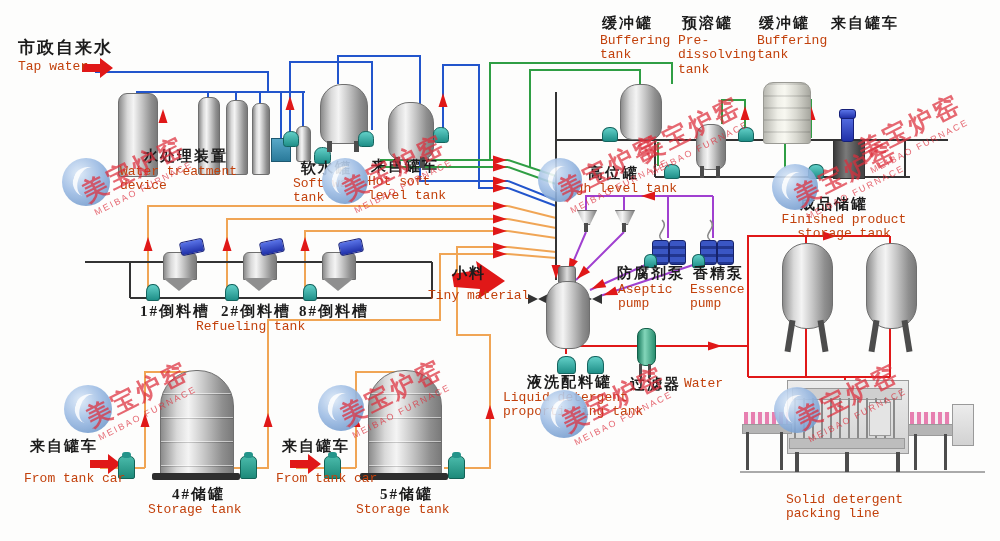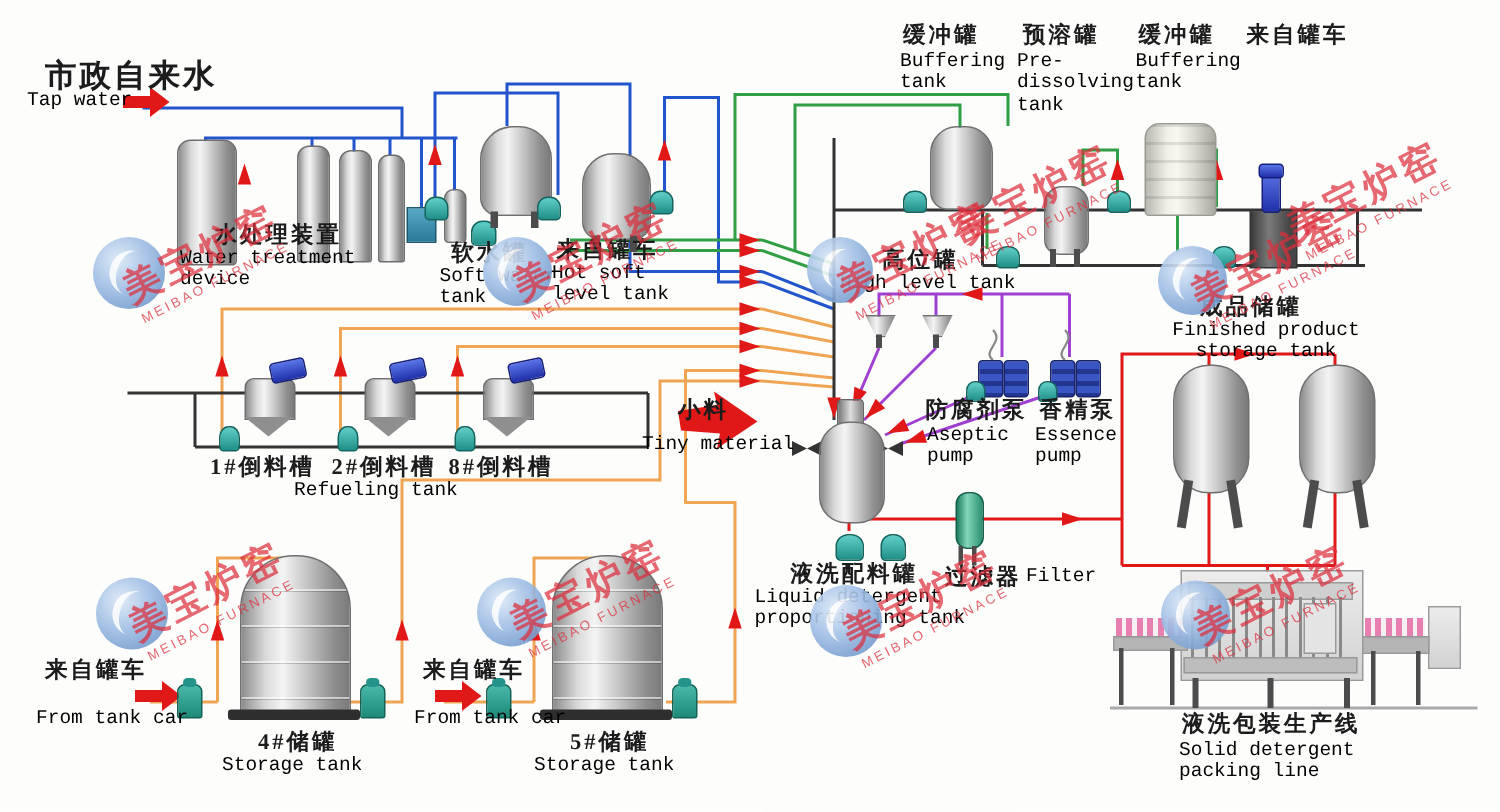--- a/index.html
+++ b/index.html
@@ -1,21 +1,21 @@
 <!DOCTYPE html>
 <html><head>
 <meta charset="utf-8">
 <style>
   html,body{margin:0;padding:0;background:#ffffff;}
   #stage{position:relative;width:1000px;height:541px;background:#fdfdfc;overflow:hidden;
          font-family:"Liberation Serif",serif;}
   .abs{position:absolute;}
   .cn{position:absolute;font-family:"Liberation Serif",serif;font-weight:700;font-size:15px;
       color:#1c1c1c;letter-spacing:2px;white-space:pre;}
-  .en{position:absolute;font-family:"Liberation Mono",monospace;font-size:13px;color:#000000;
+  .en{position:absolute;font-family:"Liberation Mono",monospace;font-size:13px;color:#c2410c;
       line-height:1.1;white-space:pre-line;}
   .steel{position:absolute;background:linear-gradient(90deg,#8c8c8c 0%,#d9d9d9 22%,#f4f4f4 38%,#c6c6c6 60%,#8f8f8f 85%,#7a7a7a 100%);
          border:1px solid #6f6f6f;}
   .weld{background-image:repeating-linear-gradient(180deg,rgba(255,255,255,.0) 0 22px,rgba(255,255,255,.55) 22px 23px,rgba(0,0,0,.18) 23px 24px),
         linear-gradient(90deg,#8c8c8c 0%,#d9d9d9 22%,#f4f4f4 38%,#c6c6c6 60%,#8f8f8f 85%,#7a7a7a 100%);}
   .poly{position:absolute;border:1px solid #9a9a94;
         background-image:repeating-linear-gradient(180deg,rgba(0,0,0,.10) 0 2px,rgba(0,0,0,0) 2px 12px),
         linear-gradient(90deg,#b9b9b2,#efefe8 30%,#f8f8f1 45%,#d9d9d1 70%,#a8a8a0);}
   .dark{position:absolute;background:linear-gradient(90deg,#3a3a3a,#7a7a7a 40%,#464646 85%);border:1px solid #333;}
   .pump{position:absolute;background:linear-gradient(180deg,#5bc9c1 10%,#1f8f88);border:1px solid #14655f;border-radius:45% 45% 20% 20%;}
@@ -239,21 +239,21 @@
   <div class="frame" style="left:742px;top:424px;width:48px;height:8px;background:#b5b5b5"></div>
   <div class="bottles" style="left:744px;top:412px;width:44px;height:12px"></div>
   <div class="leg" style="left:746px;top:432px;width:3px;height:38px"></div>
   <div class="leg" style="left:780px;top:432px;width:3px;height:38px"></div>
   <div class="frame" style="left:908px;top:424px;width:44px;height:10px;background:#b5b5b5"></div>
   <div class="bottles" style="left:910px;top:412px;width:40px;height:12px"></div>
   <div class="leg" style="left:914px;top:434px;width:3px;height:36px"></div>
   <div class="leg" style="left:944px;top:434px;width:3px;height:36px"></div>
   <div class="frame" style="left:952px;top:404px;width:20px;height:40px"></div>
 
-  <div class="cn" style="left:30px;top:36px;font-size:21px">市政自来水</div>
+  <div class="cn" style="left:18px;top:36px;font-size:17px">市政自来水</div>
   <div class="en" style="left:18px;top:60px">Tap water</div>
 
   <div class="cn" style="left:143px;top:147px">水处理装置</div>
   <div class="en" style="left:120px;top:165px">Water treatment
 device</div>
 
   <div class="cn" style="left:301px;top:159px">软水罐</div>
   <div class="en" style="left:293px;top:177px">Soft water
 tank</div>
 
@@ -297,35 +297,34 @@
 
   <div class="cn" style="left:693px;top:264px">香精泵</div>
   <div class="en" style="left:690px;top:283px">Essence
 pump</div>
 
   <div class="cn" style="left:527px;top:373px">液洗配料罐</div>
   <div class="en" style="left:503px;top:391px">Liquid detergent
 proportioning tank</div>
 
   <div class="cn" style="left:630px;top:375px">过滤器</div>
-  <div class="en" style="left:684px;top:377px">Filter</div>
+  <div class="en" style="left:684px;top:377px">Water</div>
 
   <div class="cn" style="left:30px;top:437px">来自罐车</div>
   <div class="en" style="left:24px;top:472px">From tank car</div>
 
   <div class="cn" style="left:172px;top:485px">4#储罐</div>
   <div class="en" style="left:148px;top:503px">Storage tank</div>
 
   <div class="cn" style="left:282px;top:437px">来自罐车</div>
   <div class="en" style="left:276px;top:472px">From tank car</div>
 
   <div class="cn" style="left:380px;top:485px">5#储罐</div>
   <div class="en" style="left:356px;top:503px">Storage tank</div>
 
-  <div class="cn" style="left:788px;top:473px">液洗包装生产线</div>
   <div class="en" style="left:786px;top:493px">Solid detergent
 packing line</div>
 
   <div class="logo" style="left:62px;top:158px;width:48px;height:48px"></div>
   <div class="wm" style="left:80px;top:152px">
       <div class="wm-cn">美宝炉窑</div>
       <div class="wm-en">MEIBAO FURNACE</div>
     </div>
   <div class="logo" style="left:322px;top:158px;width:46px;height:46px"></div>
   <div class="wm" style="left:340px;top:150px">

